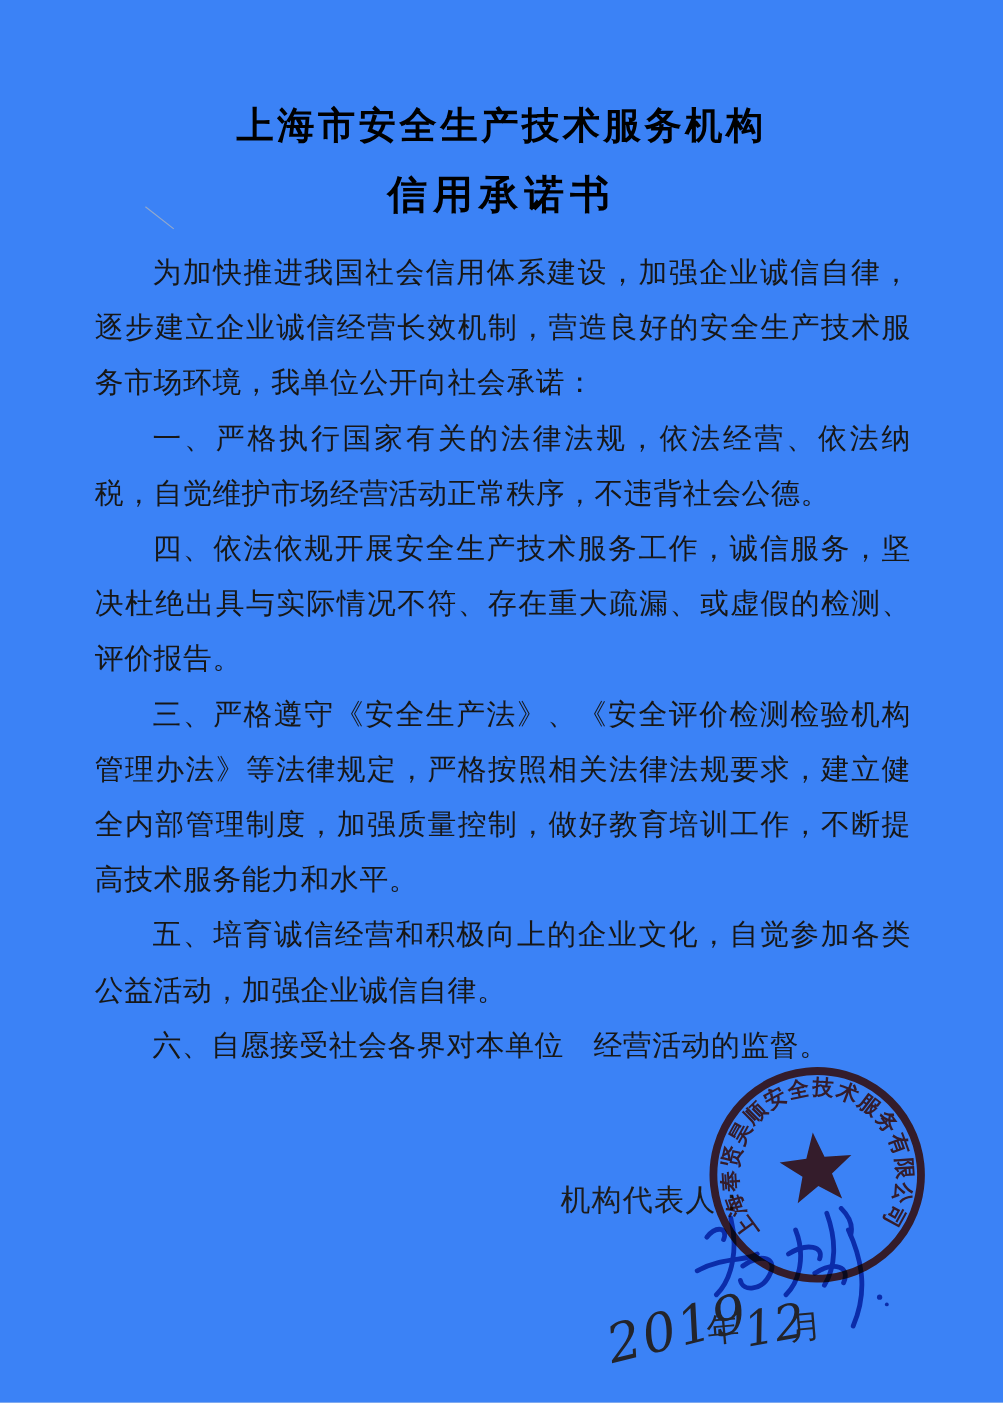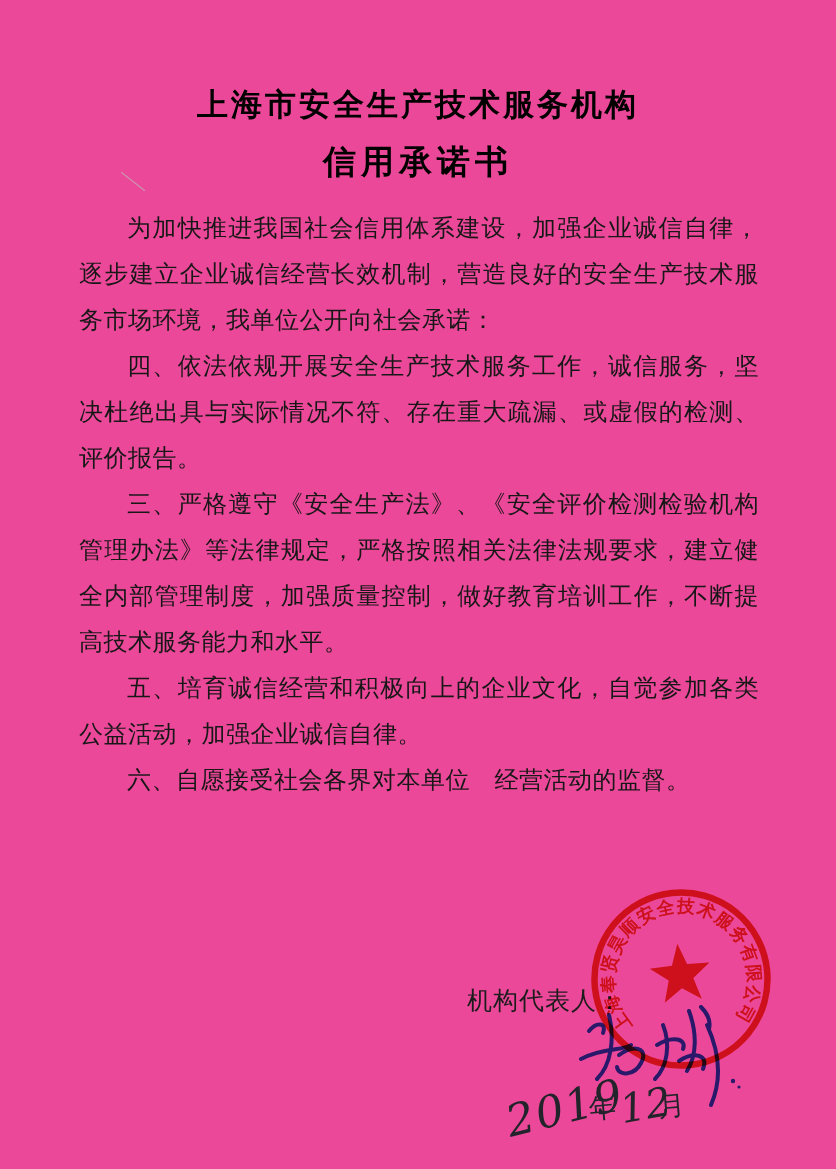--- a/index.html
+++ b/index.html
@@ -1,20 +1,20 @@
 <!DOCTYPE html>
 <html><head>
 <meta charset="utf-8">
 <style>
   html,body { margin:0; padding:0; background:#e8e8e8; }
   .page {
     position:relative;
     width:836px; height:1169px;
     margin:0 auto;
-    background:#ec4899;
+    background:#3b82f6;
     font-family:"Liberation Serif", serif;
     color:#161616;
     overflow:hidden;
   }
   .doc-title {
     margin:0;
     text-align:center;
     font-family:"Liberation Sans", sans-serif;
     font-weight:700;
     color:#000;
@@ -68,20 +68,21 @@
 </head>
 <body>
 
 <div class="page">
 
   <h1 class="doc-title title-main">上海市安全生产技术服务机构</h1>
   <h1 class="doc-title title-sub">信用承诺书</h1>
 
   <div class="body-text">
     <p>为加快推进我国社会信用体系建设，加强企业诚信自律，逐步建立企业诚信经营长效机制，营造良好的安全生产技术服务市场环境，我单位公开向社会承诺：</p>
+    <p>一、严格执行国家有关的法律法规，依法经营、依法纳税，自觉维护市场经营活动正常秩序，不违背社会公德。</p>
     <p>四、依法依规开展安全生产技术服务工作，诚信服务，坚决杜绝出具与实际情况不符、存在重大疏漏、或虚假的检测、评价报告。</p>
     <p>三、严格遵守《安全生产法》、《安全评价检测检验机构管理办法》等法律规定，严格按照相关法律法规要求，建立健全内部管理制度，加强质量控制，做好教育培训工作，不断提高技术服务能力和水平。</p>
     <p>五、培育诚信经营和积极向上的企业文化，自觉参加各类公益活动，加强企业诚信自律。</p>
     <p>六、自愿接受社会各界对本单位　经营活动的监督。</p>
   </div>
 
   <div class="sig-block">
     <div>机构代表人：</div>
   </div>
 

